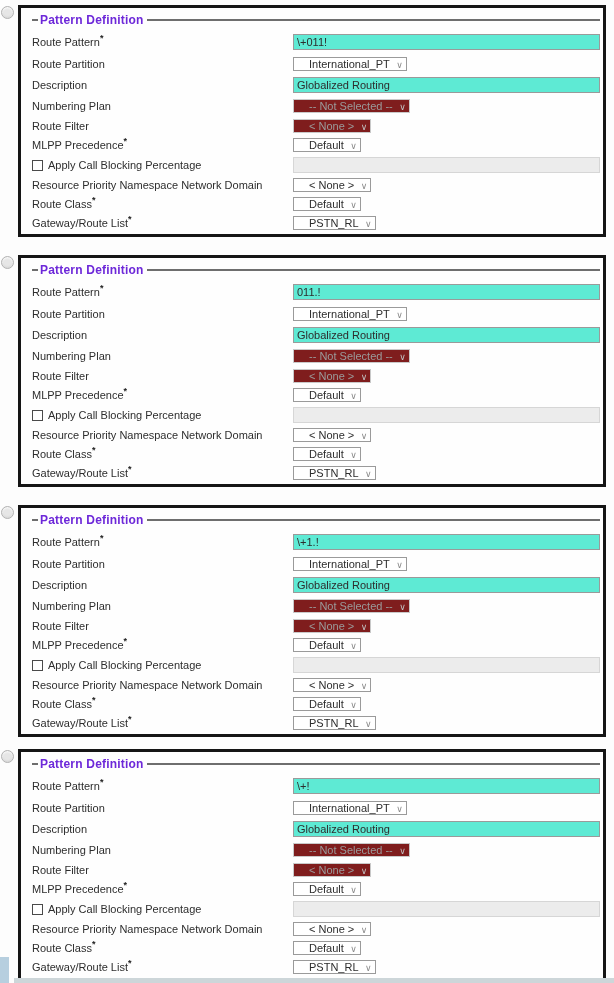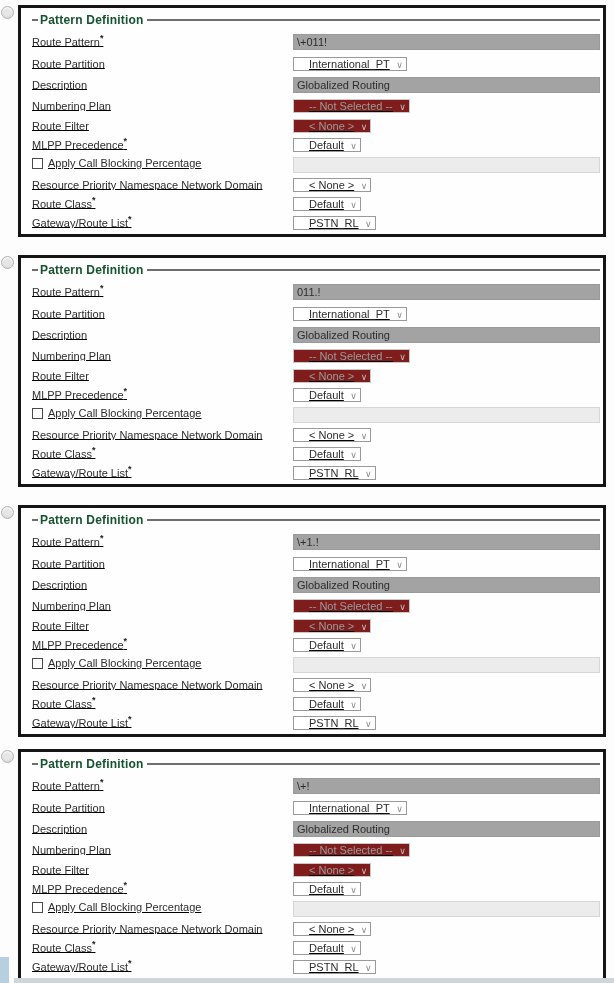--- a/index.html
+++ b/index.html
@@ -27,36 +27,36 @@
   .panel {
     flex:1;
     margin-left:4px; margin-right:8px;
     border:3px solid #151515;
     background:#fefefe;
     padding:2px 3px 5px 11px;
   }
   .legend-row { display:flex; align-items:center; height:15px; margin:2px 0 5px 0; }
   .rule-pre { width:6px; height:2px; background:#6e6e6e; margin-right:1px; }
   .legend {
-    font-size:12px; font-weight:bold; color:#14532d;
+    font-size:12px; font-weight:bold; color:#6d28d9;
     padding:0 3px 0 1px; white-space:nowrap; letter-spacing:.2px;
   }
   .rule { flex:1; height:2px; background:#6e6e6e; }
-  .row { display:flex; align-items:center; height:16px;text-decoration:underline; }
+  .row { display:flex; align-items:flex-end; height:16px; }
   .mb6 { margin-bottom:6px; } .mb5 { margin-bottom:5px; }
   .mb4 { margin-bottom:4px; } .mb3 { margin-bottom:3px; }
   .lbl {
     width:261px; flex:0 0 261px;
     font-size:11px; color:#2d2d2d; white-space:nowrap; overflow:hidden;
   }
   .lbl sup { font-size:9px; font-weight:bold; color:#1a1a1a; }
   .ctrl { flex:1; position:relative; height:16px; }
   input.txt {
     width:100%; height:16px;
-    border:1px solid #9a9a9a; background:#a3a3a3;
+    border:1px solid #9a9a9a; background:#5eead4;
     font-family:"Liberation Sans", sans-serif;
     font-size:11px; color:#2d2d2d; padding:0 3px;
   }
   .selectbox {
     position:relative; width:100%; height:16px;
     border:1px solid #9a9a9a; background:#ffffff;
     font-size:11px; color:#2d2d2d; line-height:14px;
     padding:0 16px 0 15px; white-space:nowrap; overflow:hidden;
     cursor:pointer;
   }

